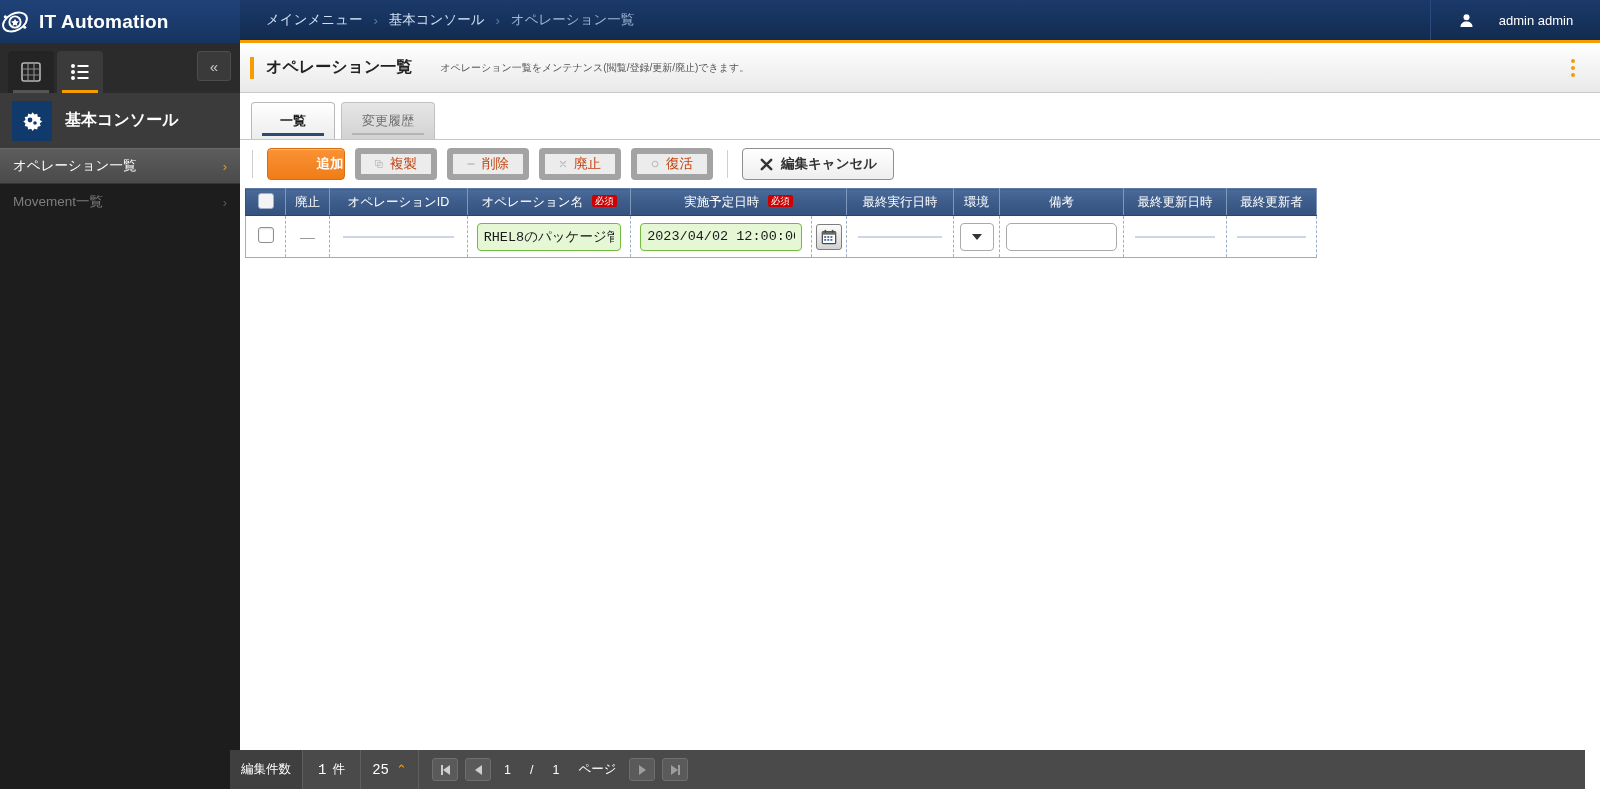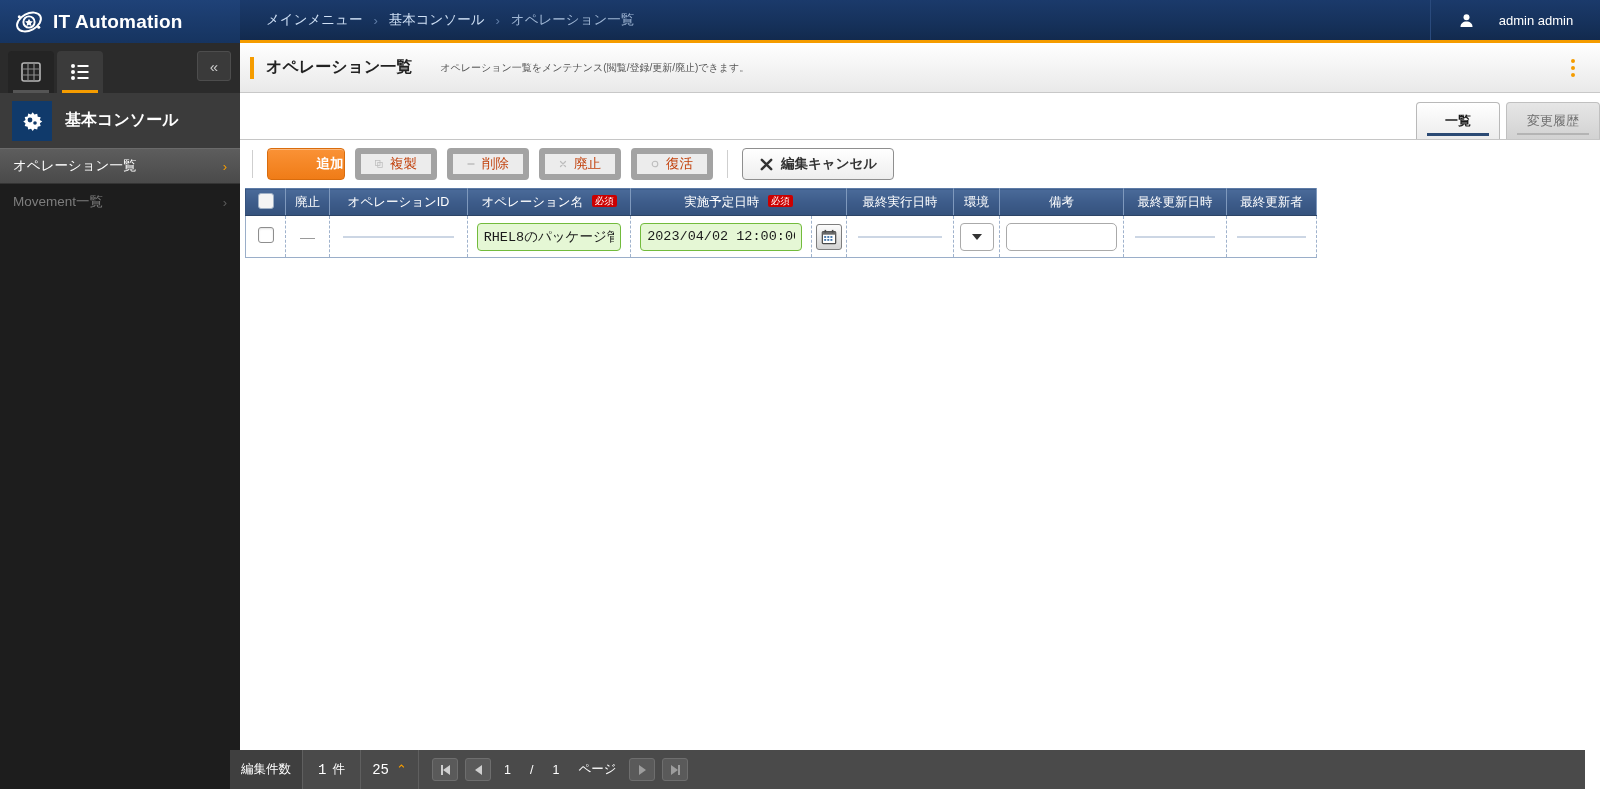--- a/index.html
+++ b/index.html
@@ -11,21 +11,21 @@
 
   
   .topbar {
     position: absolute; top: 0; left: 0; width: 1600px; height: 43px;
     background: linear-gradient(to bottom, #1b3a6b 0%, #16325c 55%, #122a4e 100%);
     display: flex; align-items: stretch;
     border-bottom: 3px solid #f59c00;
   }
   .logo-area {
     width: 240px; height: 43px; display: flex; align-items: center;
-    padding-left: 14px; gap: 9px;
+    padding-left: 0; gap: 9px;
     background: linear-gradient(to bottom, #1f4278 0%, #163460 100%);
     border-right: 1px solid #0d2murky;
   }
   .logo-mark { width: 30px; height: 30px; flex: 0 0 30px; }
   .logo-text {
     color: #ffffff; font-size: 19px; font-weight: bold; letter-spacing: .2px;
     white-space: nowrap;
   }
   .breadcrumb {
     flex: 1; display: flex; align-items: center; gap: 11px;
@@ -107,21 +107,21 @@
   .page-sub { font-size: 10px; color: #555555; margin-left: 28px; }
   .kebab {
     position: absolute; right: 14px; top: 12px; width: 26px; height: 26px;
     display: flex; flex-direction: column; align-items: center;
     justify-content: center; gap: 3px; cursor: pointer;
   }
   .kebab i { width: 4px; height: 4px; background: #f59c00; border-radius: 50%; display:block;}
 
   .tabs-row {
     height: 47px; background: #ffffff; display: flex; align-items: flex-end;
-    padding-left: 11px; gap: 6px; border-bottom: 1px solid #c6c6c6; justify-content: flex-end;
+    padding-left: 11px; gap: 6px; border-bottom: 1px solid #c6c6c6;
   }
   .tab {
     height: 37px; padding: 0 20px; display: flex; align-items: center;
     justify-content: center; font-size: 13px; border-radius: 4px 4px 0 0;
     cursor: pointer; position: relative; min-width: 84px;
   }
   .tab.inactive {
     background: linear-gradient(to bottom, #e6e6e6, #d2d2d2);
     color: #6f6f6f; border: 1px solid #c0c0c0; border-bottom: none;
   }

